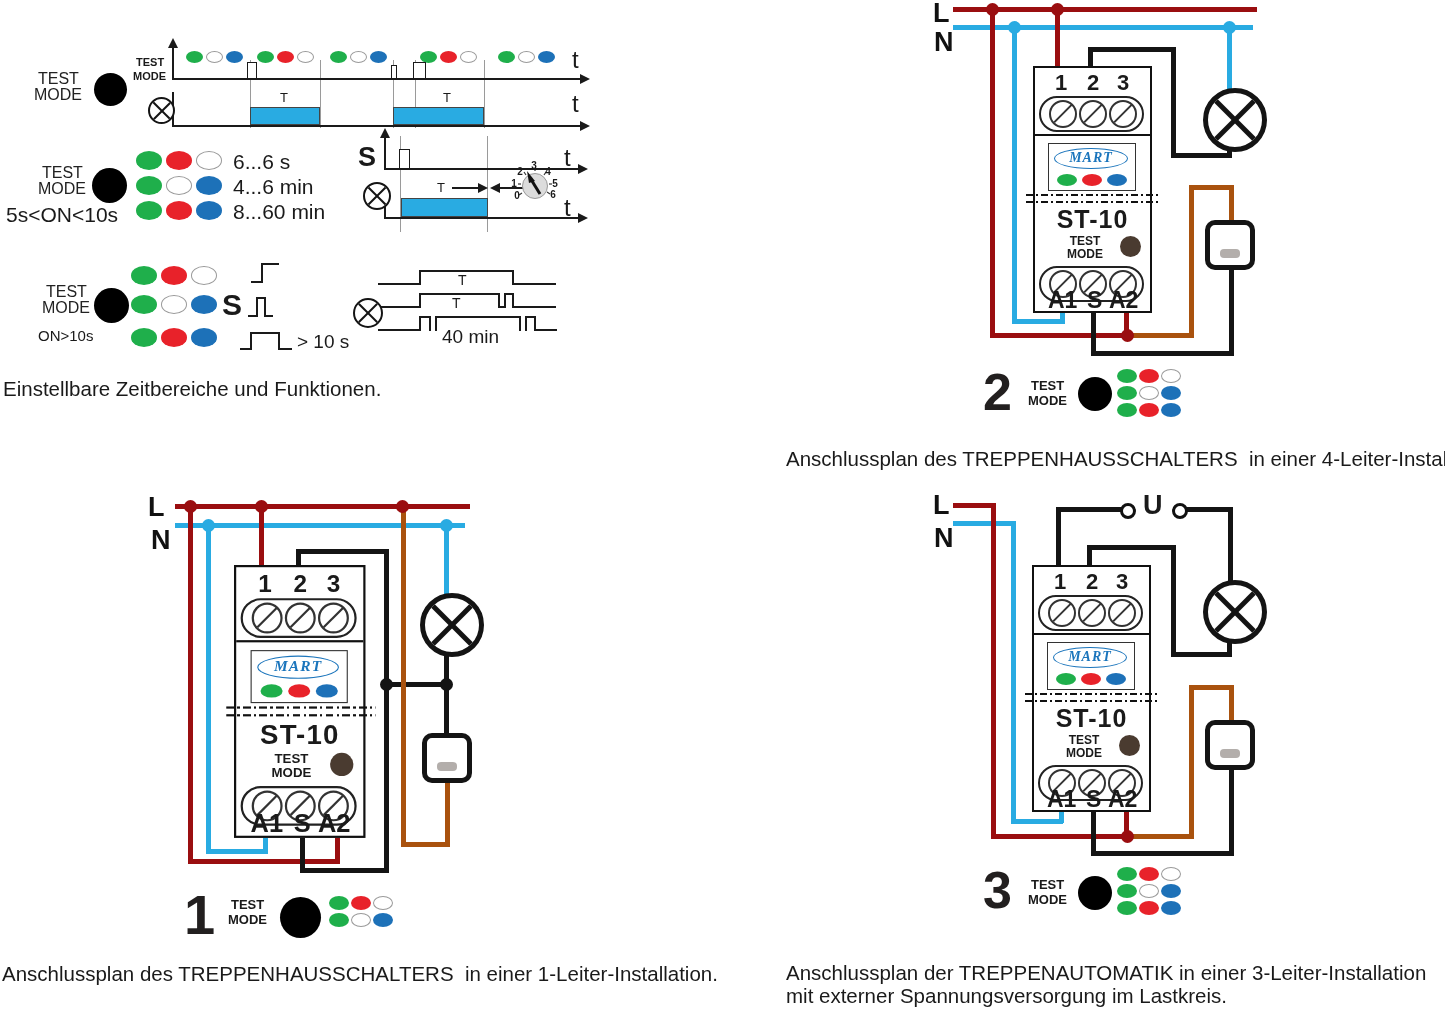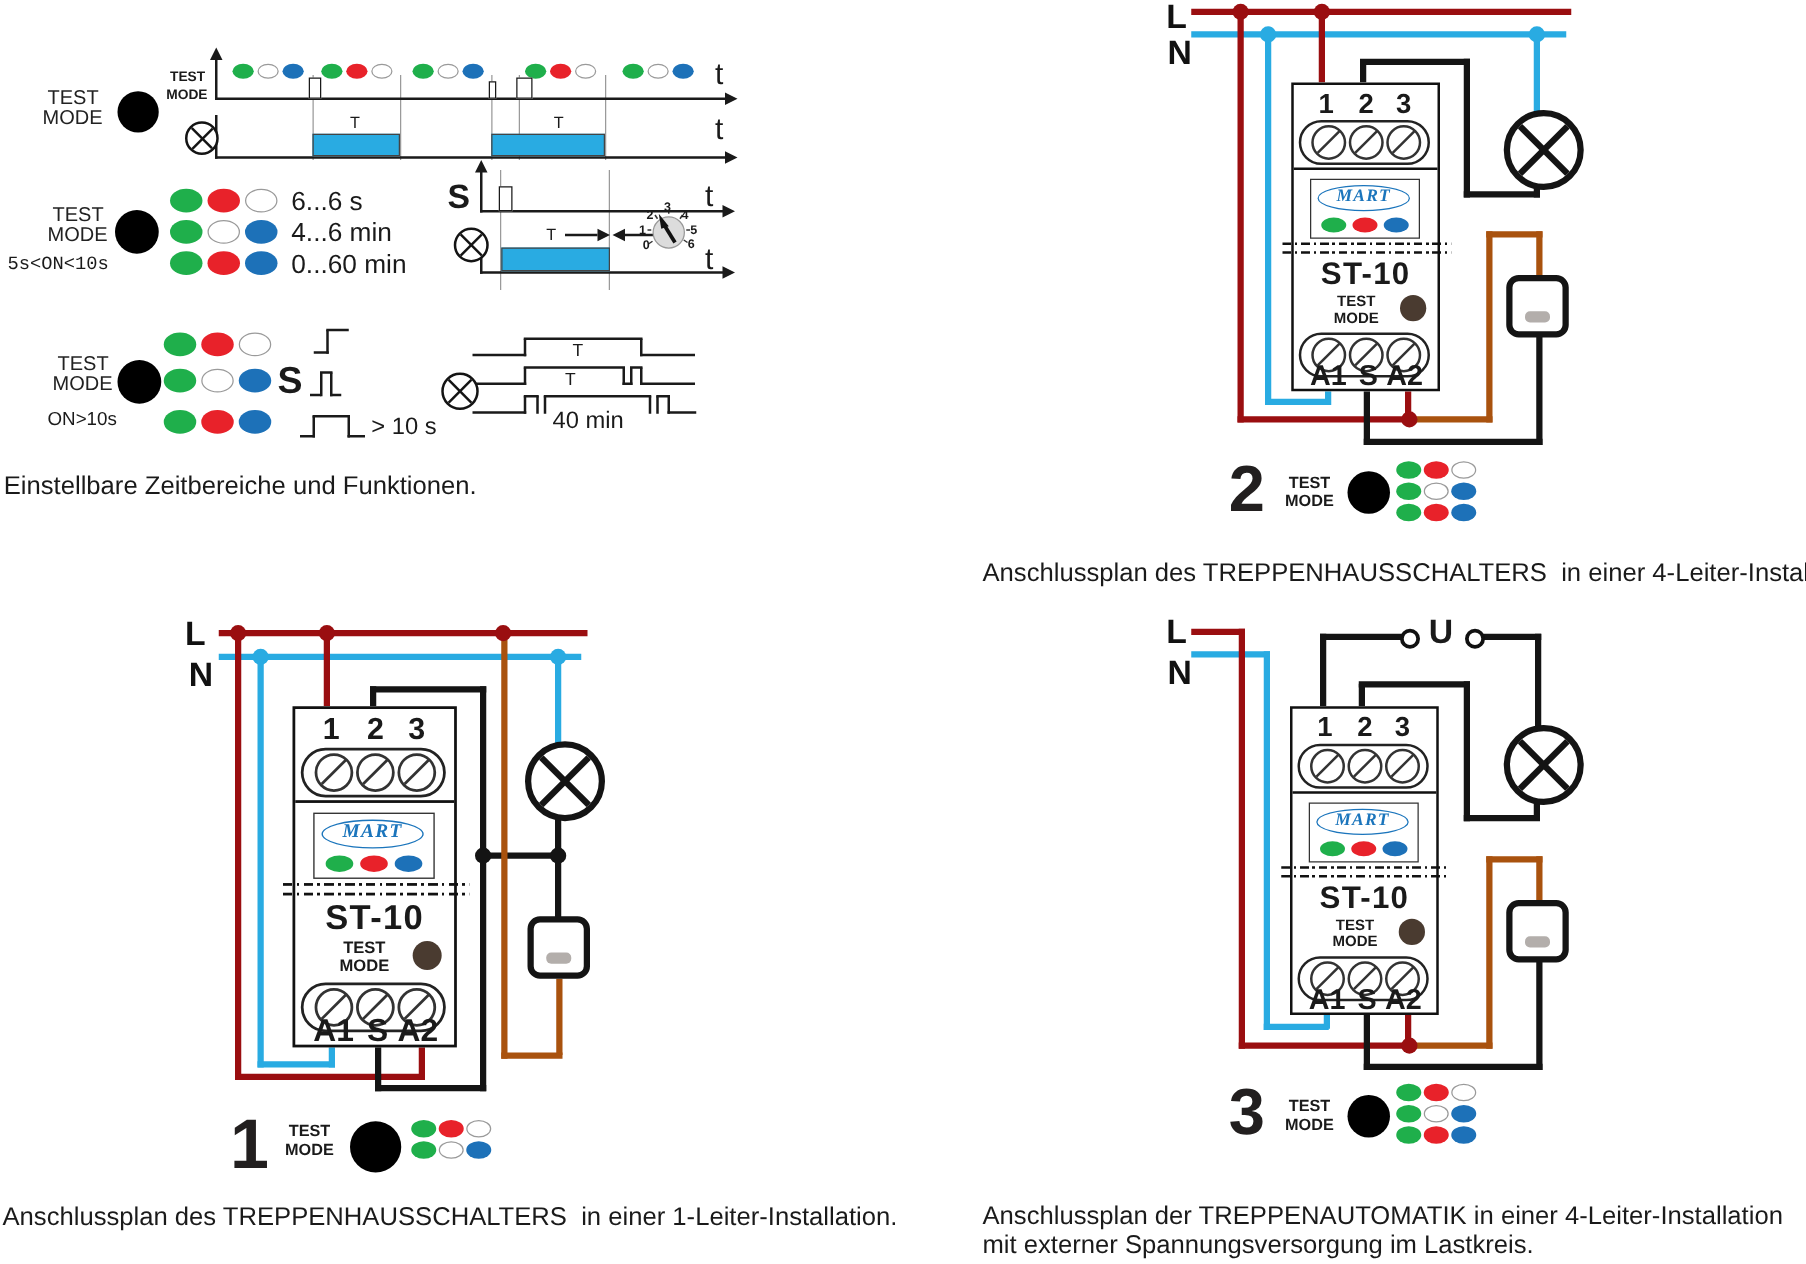--- a/index.html
+++ b/index.html
@@ -143,21 +143,21 @@
     <div class="tri-r" style="left:580px;top:121px;"></div>
     <div class="tlabel" style="left:572px;top:90px;">t</div>
     <div class="bar" style="left:250px;top:107px;width:70px;height:18px;"></div>
     <div class="bar" style="left:393px;top:107px;width:91px;height:18px;"></div>
     <div class="Tlabel" style="left:280px;top:90px;">T</div>
     <div class="Tlabel" style="left:443px;top:90px;">T</div>
 
     <div class="tmtext" style="left:42px;top:164px;">TEST</div>
     <div class="tmtext" style="left:38px;top:180px;">MODE</div>
     <div class="blackcircle" style="left:92px;top:168px;width:35px;height:35px;"></div>
-    <div class="abs" style="left:6px;top:203px;font-size:15px;font-family:Liberation Mono, monospace;">5s&lt;ON&lt;10s</div>
+    <div class="abs" style="left:6px;top:203px;font-size:21px;">5s&lt;ON&lt;10s</div>
 
     <div class="abs g-big" style="left:136px;top:151px;">
         <div class="led-row">
           <span class="led led-green"></span>
           <span class="led led-red"></span>
           <span class="led led-white"></span>
         </div>
       </div>
     <div class="abs g-big" style="left:136px;top:176px;">
         <div class="led-row">
@@ -168,21 +168,21 @@
       </div>
     <div class="abs g-big" style="left:136px;top:201px;">
         <div class="led-row">
           <span class="led led-green"></span>
           <span class="led led-red"></span>
           <span class="led led-blue"></span>
         </div>
       </div>
     <div class="range" style="left:233px;top:150px;">6...6 s</div>
     <div class="range" style="left:233px;top:175px;">4...6 min</div>
-    <div class="range" style="left:233px;top:200px;">0...60 min</div>
+    <div class="range" style="left:233px;top:200px;">8...60 min</div>
 
     <div class="abs" style="left:358px;top:142px;font-size:27px;font-weight:bold;">S</div>
     <div class="axis" style="left:384px;top:136px;width:2px;height:34px;"></div>
     <div class="tri-u" style="left:380px;top:128px;"></div>
     <div class="axis" style="left:384px;top:168px;width:196px;height:2px;"></div>
     <div class="tri-r" style="left:578px;top:164px;"></div>
     <div class="tlabel" style="left:564px;top:144px;">t</div>
     <div class="guide" style="left:400px;top:136px;height:96px;"></div>
     <div class="guide" style="left:487px;top:136px;height:96px;"></div>
     <div class="pulse" style="left:399px;top:149px;width:11px;height:20px;"></div>
@@ -595,17 +595,17 @@
           <span class="led led-green"></span>
           <span class="led led-white"></span>
           <span class="led led-blue"></span>
         </div>
         <div class="led-row">
           <span class="led led-green"></span>
           <span class="led led-red"></span>
           <span class="led led-blue"></span>
         </div>
       </div>
-    <div class="caption" style="left:786px;top:961px;">Anschlussplan der TREPPENAUTOMATIK in einer 4-Leiter-Installation</div>
+    <div class="caption" style="left:786px;top:961px;">Anschlussplan der TREPPENAUTOMATIK in einer 3-Leiter-Installation</div>
     <div class="caption" style="left:786px;top:984px;">mit externer Spannungsversorgung im Lastkreis.</div>
   </section>
 
 </div>
 
 </body></html>

